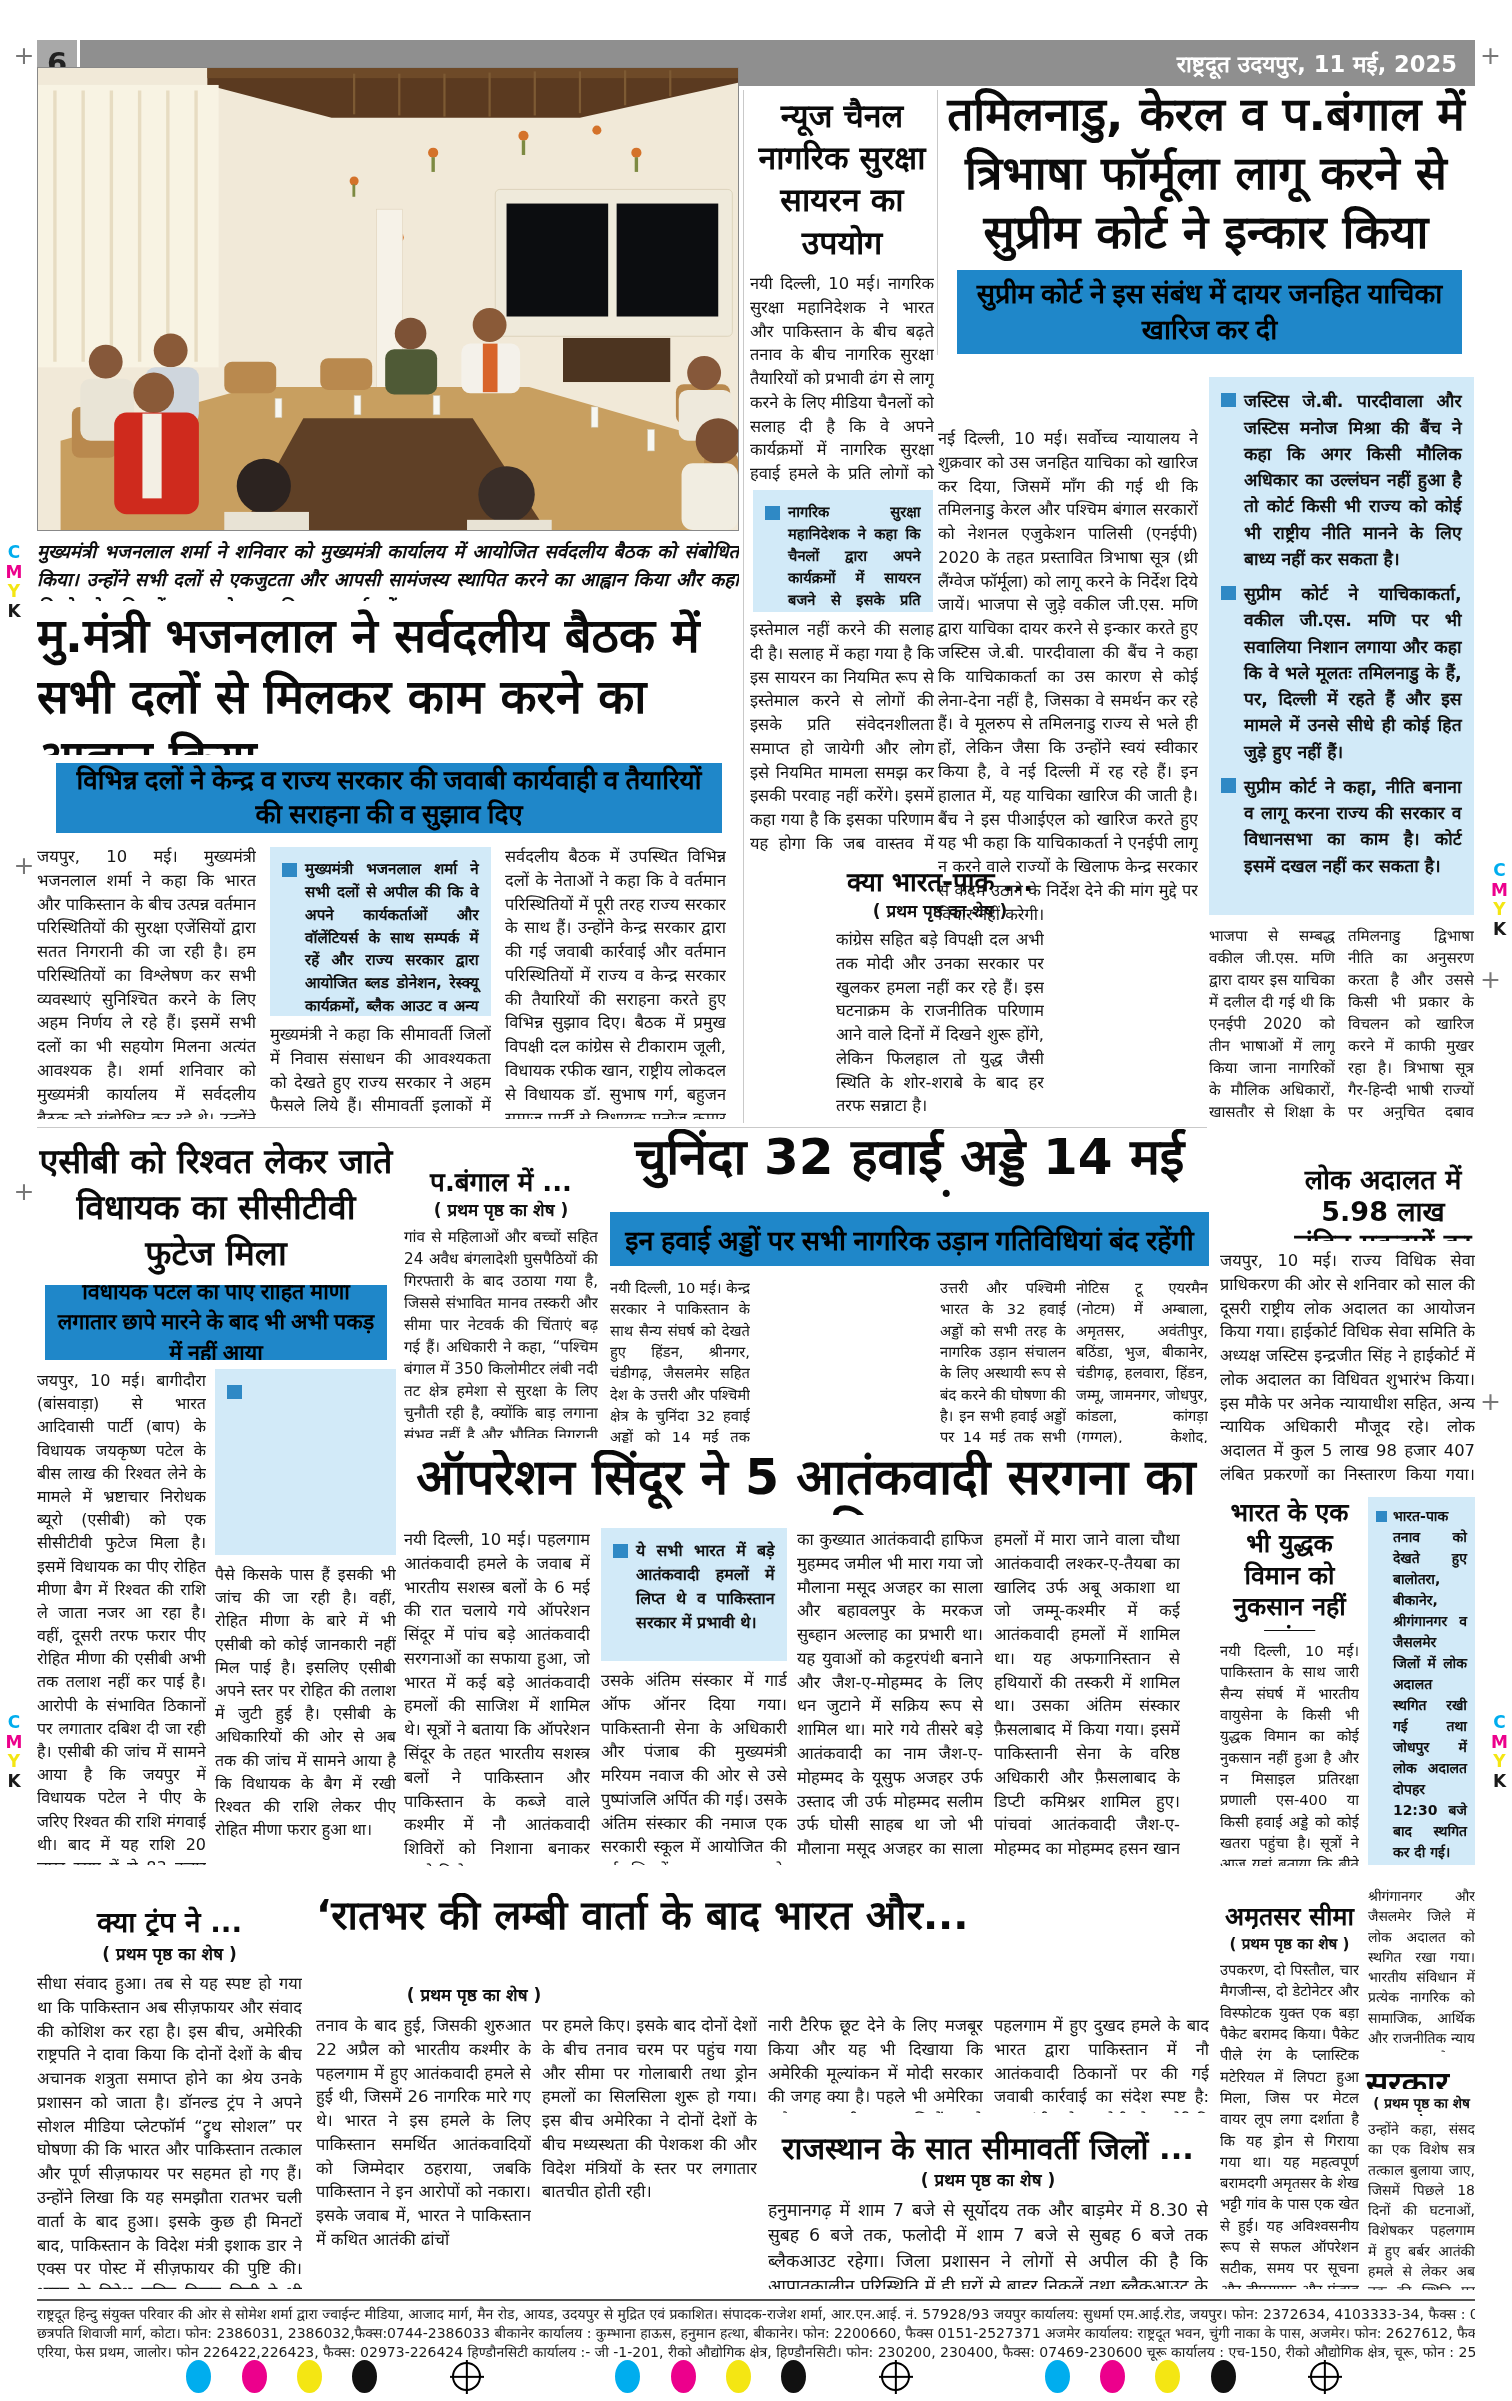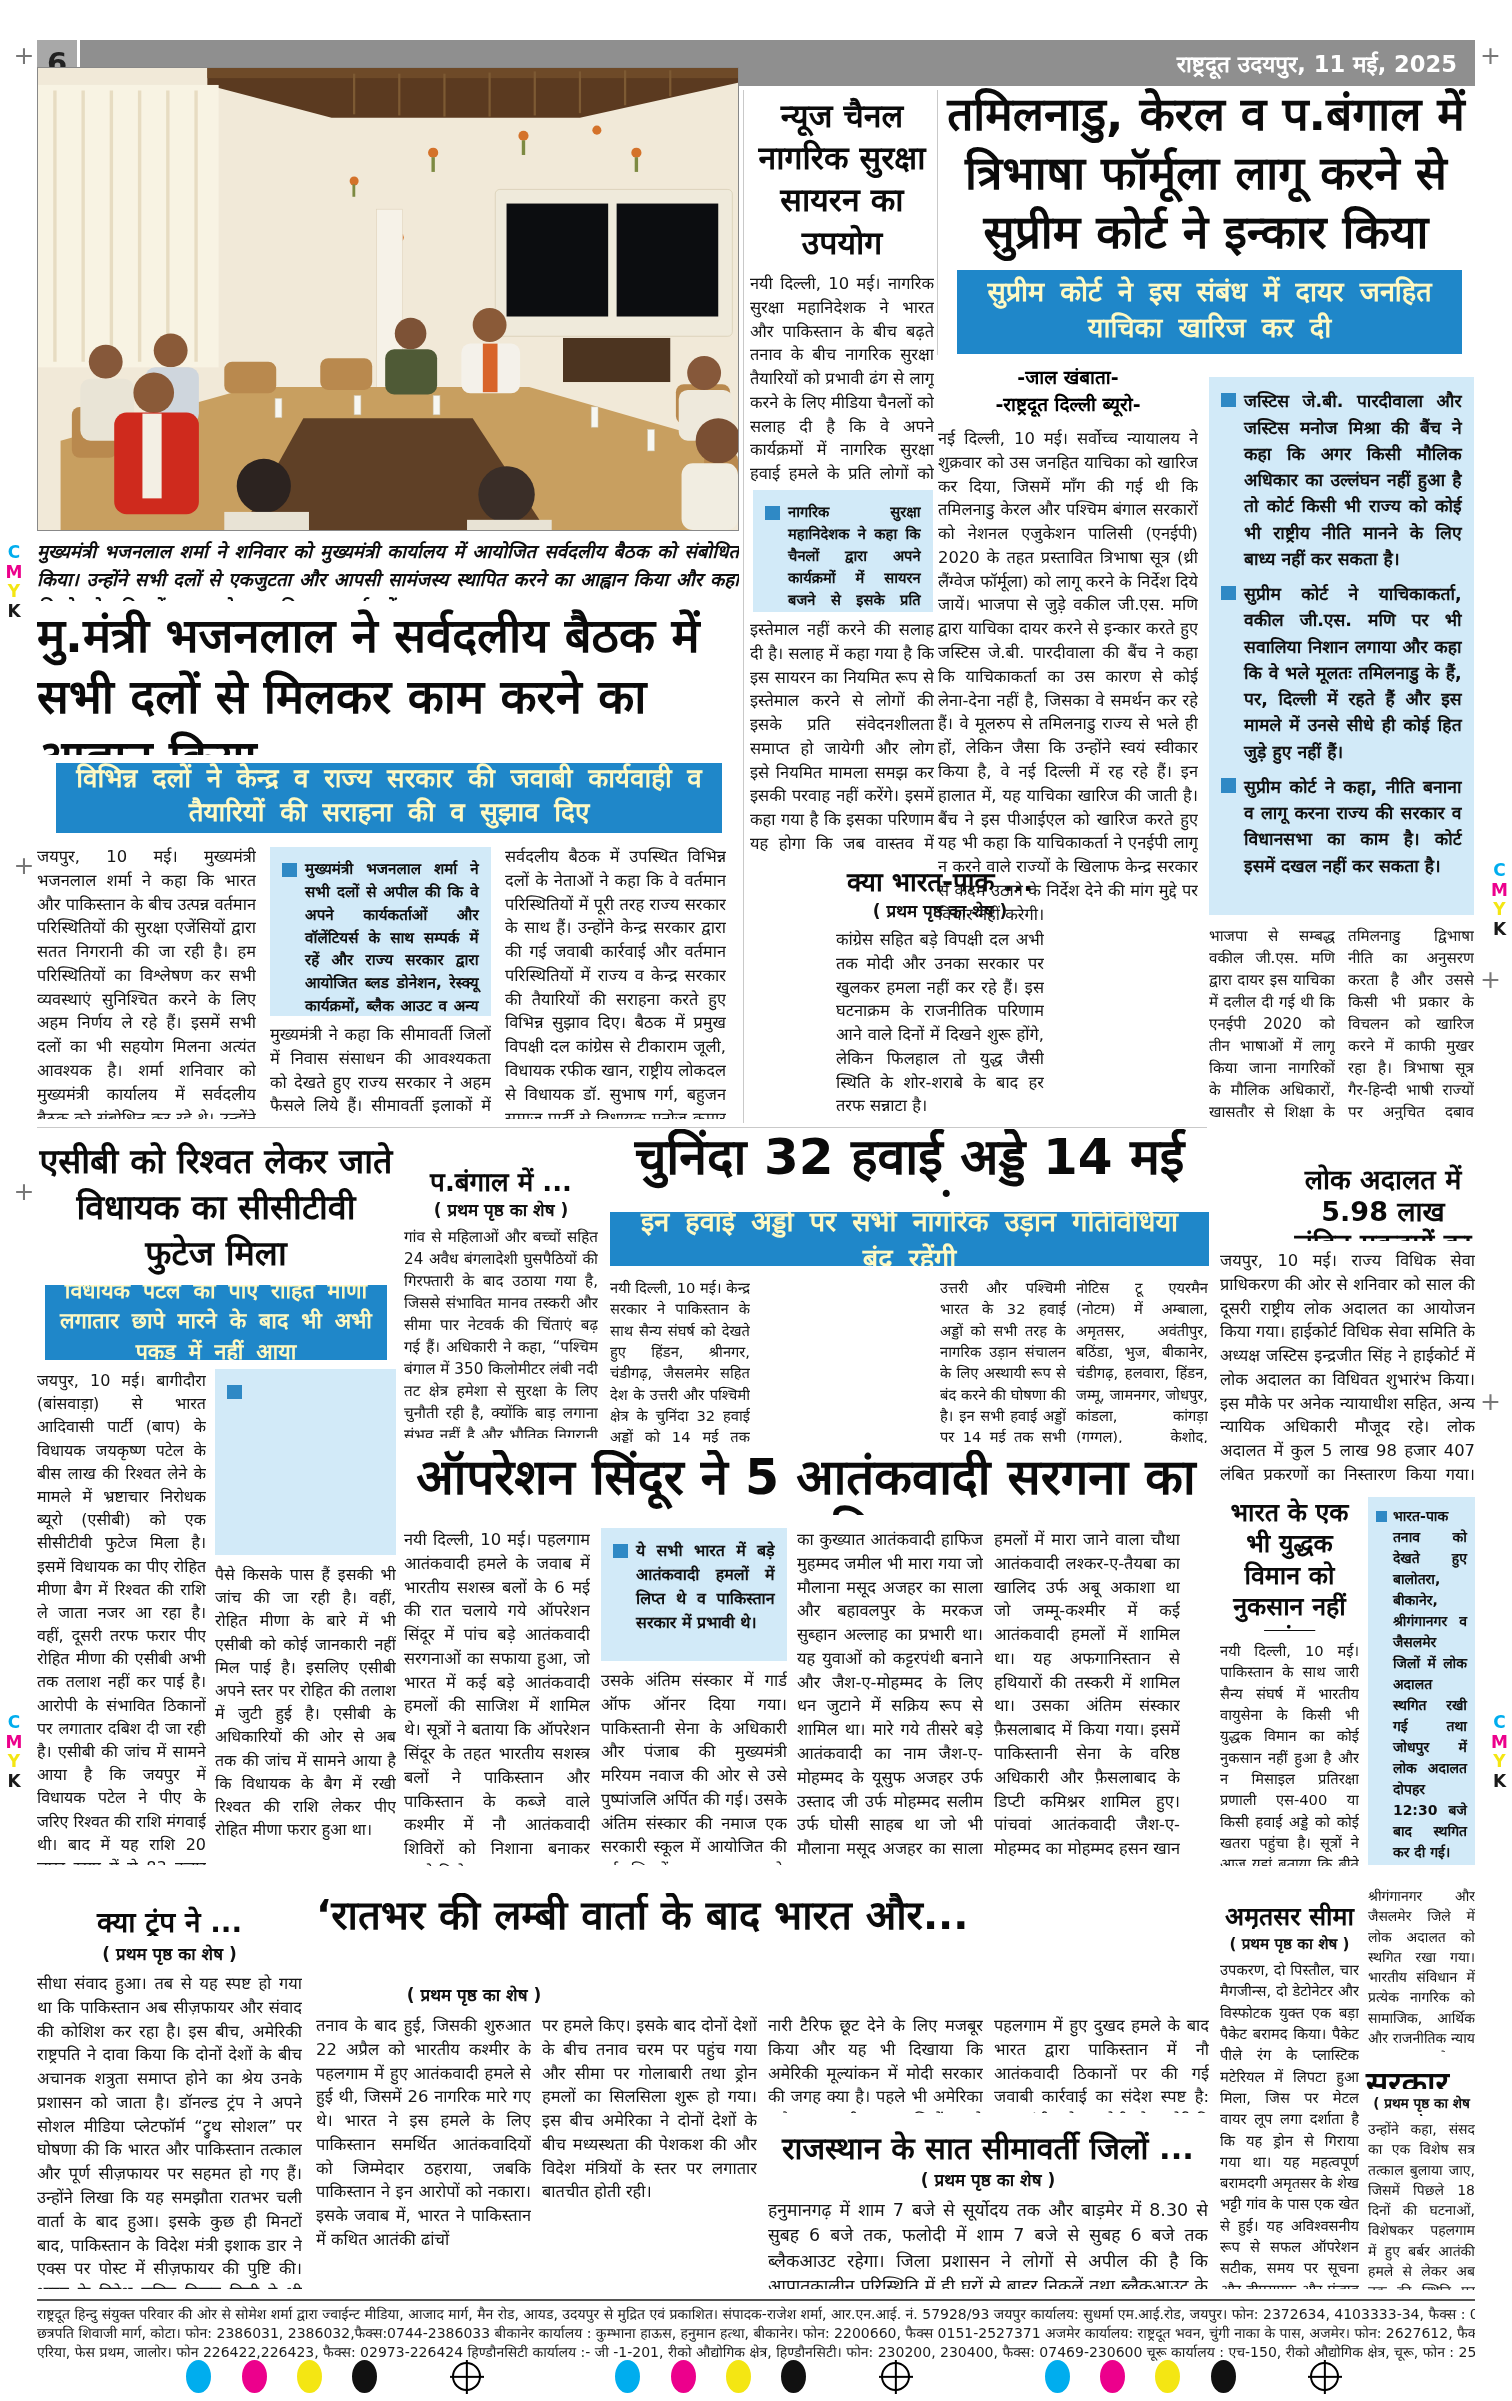--- a/index.html
+++ b/index.html
@@ -7,22 +7,22 @@
         font-family:"DejaVu Sans",sans-serif;}
   .abs{position:absolute;}
   .col{position:absolute;font:16.4px/1.45 "DejaVu Sans",sans-serif;color:#151515;
        text-align:justify;overflow:hidden;}
   .head{position:absolute;font-family:"DejaVu Sans",sans-serif;font-weight:700;color:#0b0b0b;
         text-align:center;overflow:hidden;}
   .kick{position:absolute;font-family:"DejaVu Sans",sans-serif;font-weight:700;color:#0b0b0b;
         text-align:center;overflow:hidden;}
   .cont{position:absolute;font-family:"DejaVu Sans",sans-serif;font-weight:700;color:#111;
         text-align:center;font-size:17px;overflow:hidden;}
-  .bluebar{position:absolute;background:#1f87c9;color:#fef9c3;font-weight:700;
-           font-family:Liberation Mono, monospace;display:flex;align-items:center;
+  .bluebar{position:absolute;background:#1f87c9;color:#000000;font-weight:700;
+           font-family:Liberation Sans, sans-serif;display:flex;align-items:center;
            justify-content:center;text-align:center;overflow:hidden;padding:3.4px 12.4px;box-sizing:border-box;}
   .lite{position:absolute;background:#d2eaf8;overflow:hidden;box-sizing:border-box;
         padding:11.3px 12.4px;font-family:"DejaVu Sans",sans-serif;color:#101010;}
   .lite .row{display:flex;gap:8px;margin-bottom:9px;}
   .sq{flex:0 0 auto;width:14.7px;height:14.7px;background:#2f89c5;margin-top:4.5px;}
   .lite .tx{font-weight:700;font-size:17.5px;line-height:1.5;text-align:justify;}
   .byline{font-weight:700;font-size:19px;line-height:1.4;text-align:center;}
   .grayb{position:absolute;background:#8f8f8f;}
   .divider{position:absolute;background:#c9c9c9;}
   .footline{position:absolute;font:14px/1.35 "DejaVu Sans",sans-serif;color:#1c1c1c;
@@ -198,24 +198,20 @@
     </div>
   </div>
   <div class="col" style="left:750px;top:618px;width:184px;height:234px;">इस्तेमाल नहीं करने की सलाह दी है। सलाह में कहा गया है कि इस सायरन का नियमित रूप से इस्तेमाल करने से लोगों की इसके प्रति संवेदनशीलता समाप्त हो जायेगी और लोग इसे नियमित मामला समझ कर इसकी परवाह नहीं करेंगे। इसमें कहा गया है कि इसका परिणाम यह होगा कि जब वास्तव में हवाई हमले से सचेत रहने के लिए सायरन बजाया जायेगा तो लोग इसे गंभीरता से नहीं लेंगे।</div>
 
   <div class="kick" style="left:836px;top:863px;width:208px;height:32px;font-size:26px;">क्या भारत-पाक ...</div>
   <div class="cont" style="left:836px;top:899px;width:208px;height:24px;">( प्रथम पृष्ठ का शेष )</div>
   <div class="col" style="left:836px;top:928px;width:208px;height:191px;">कांग्रेस सहित बड़े विपक्षी दल अभी तक मोदी और उनका सरकार पर खुलकर हमला नहीं कर रहे हैं। इस घटनाक्रम के राजनीतिक परिणाम आने वाले दिनों में दिखने शुरू होंगे, लेकिन फिलहाल तो युद्ध जैसी स्थिति के शोर-शराबे के बाद हर तरफ सन्नाटा है।</div>
 
   <div class="head" style="left:938px;top:85px;width:536px;height:180px;font-size:46px;line-height:1.28;">तमिलनाडु, केरल व प.बंगाल में त्रिभाषा फॉर्मूला लागू करने से सुप्रीम कोर्ट ने इन्कार किया</div>
   <div class="bluebar" style="left:957px;top:270px;width:505px;height:84px;font-size:27px;line-height:1.35;">सुप्रीम कोर्ट ने इस संबंध में दायर जनहित याचिका खारिज कर दी</div>
-  <div class="byline abs" style="left:938px;top:364px;width:260px;height:59px;">
-    <div>-जाल खंबाता-</div>
-    <div>-राष्ट्रदूत दिल्ली ब्यूरो-</div>
-  </div>
   <div class="col" style="left:938px;top:427px;width:260px;height:693px;">नई दिल्ली, 10 मई। सर्वोच्च न्यायालय ने शुक्रवार को उस जनहित याचिका को खारिज कर दिया, जिसमें माँग की गई थी कि तमिलनाडु केरल और पश्चिम बंगाल सरकारों को नेशनल एजुकेशन पालिसी (एनईपी) 2020 के तहत प्रस्तावित त्रिभाषा सूत्र (थ्री लैंग्वेज फॉर्मूला) को लागू करने के निर्देश दिये जायें। भाजपा से जुड़े वकील जी.एस. मणि द्वारा याचिका दायर करने से इन्कार करते हुए जस्टिस जे.बी. पारदीवाला की बैंच ने कहा कि याचिकाकर्ता का उस कारण से कोई लेना-देना नहीं है, जिसका वे समर्थन कर रहे हैं। वे मूलरुप से तमिलनाडु राज्य से भले ही हों, लेकिन जैसा कि उन्होंने स्वयं स्वीकार किया है, वे नई दिल्ली में रह रहे हैं। इन हालात में, यह याचिका खारिज की जाती है। बैंच ने इस पीआईएल को खारिज करते हुए यह भी कहा कि याचिकाकर्ता ने एनईपी लागू न करने वाले राज्यों के खिलाफ केन्द्र सरकार से कदम उठाने के निर्देश देने की मांग मुद्दे पर विचार नहीं करेगी।</div>
   <div class="lite" style="left:1209px;top:377px;width:265px;height:538px;">
     <div class="row">
       <span class="sq"></span>
       <span class="tx">जस्टिस जे.बी. पारदीवाला और जस्टिस मनोज मिश्रा की बैंच ने कहा कि अगर किसी मौलिक अधिकार का उल्लंघन नहीं हुआ है तो कोर्ट किसी भी राज्य को कोई भी राष्ट्रीय नीति मानने के लिए बाध्य नहीं कर सकता है।</span>
     </div>
     <div class="row">
       <span class="sq"></span>
       <span class="tx">सुप्रीम कोर्ट ने याचिकाकर्ता, वकील जी.एस. मणि पर भी सवालिया निशान लगाया और कहा कि वे भले मूलतः तमिलनाडु के हैं, पर, दिल्ली में रहते हैं और इस मामले में उनसे सीधे ही कोई हित जुड़े हुए नहीं हैं।</span>
     </div>

